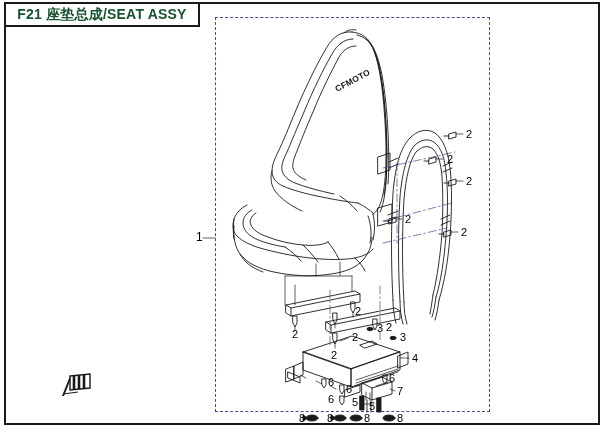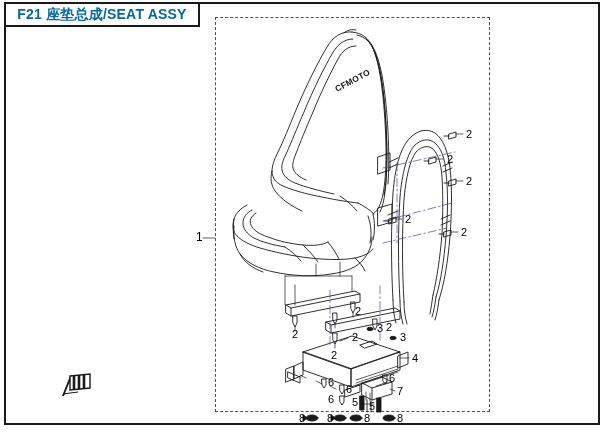--- a/index.html
+++ b/index.html
@@ -38,21 +38,21 @@
     border: 2px solid #1a1a1a;
     box-sizing: border-box;
     background: #ffffff;
     display: flex;
     align-items: center;
     justify-content: center;
   }
   .title-text {
     font-size: 14px;
     font-weight: bold;
-    color: #0369a1;
+    color: #14532d;
     letter-spacing: 0.2px;
     white-space: nowrap;
   }
   
   .dashed-region {
     position: absolute;
     left: 215px;
     top: 17px;
     width: 275px;
     height: 395px;

